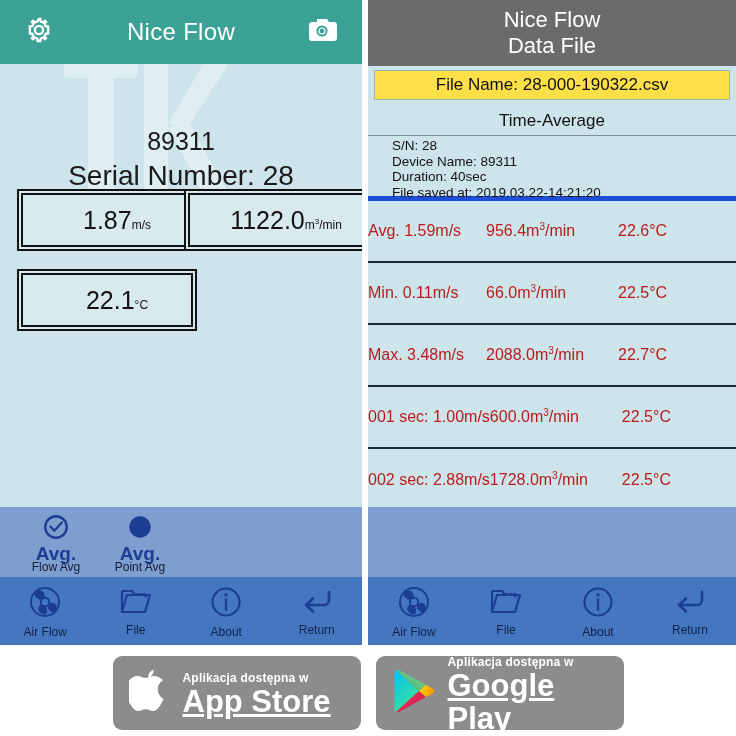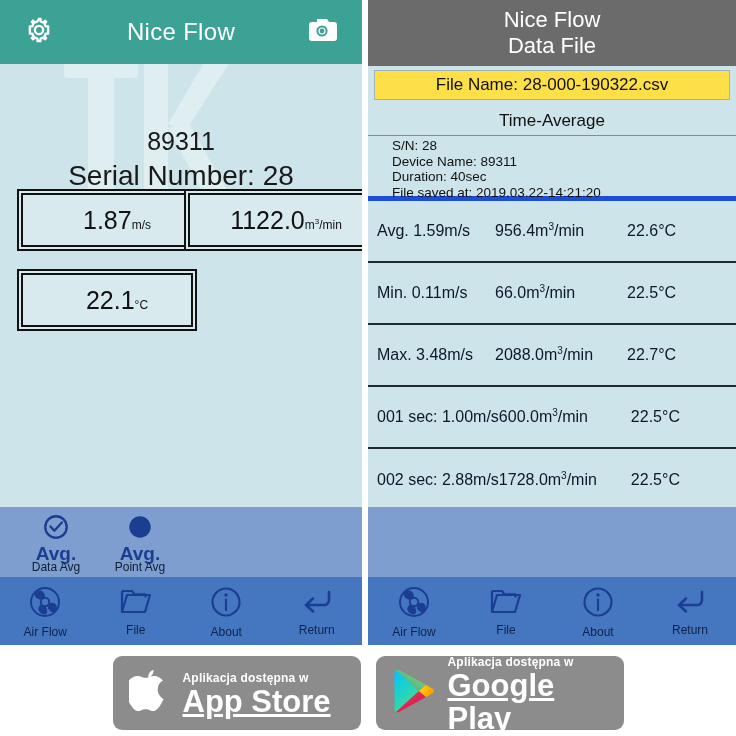--- a/index.html
+++ b/index.html
@@ -113,22 +113,21 @@
     padding:3px 0 0 24px;box-sizing:border-box;
     border-bottom:5px solid #1d4ed8;
   }
   .meta div{font-size:13.5px;color:#111;line-height:15.5px;}
 
   .drow{
     position:absolute;left:0;width:100%;height:62px;
     border-bottom:2px solid #1d2b2e;
     box-sizing:border-box;
     display:flex;align-items:center;
-    padding-left:9px;
-    font-size:16px;color:#0f172a;
+    font-size:16px;color:#b91c1c;
   }
   .drow .c1{min-width:118px;}
   .drow .c2{min-width:132px;}
   .drow .c3{}
   .drow sup{font-size:10px;}
 
   
   .badges{
     position:absolute;left:0;top:650px;width:736px;height:86px;
     display:flex;align-items:center;justify-content:center;gap:15px;
@@ -197,21 +196,21 @@
 
     <div class="avgbar">
       <div class="avgitem" id="avg-time">
         <span>
           <svg width="28" height="28" viewBox="0 0 24 24" fill="none" stroke="#1b3e93" stroke-width="2">
             <circle cx="12" cy="12" r="9.2"></circle>
             <path d="M7.2 11.6 L10.6 15.2 L17 8.2" stroke-linecap="round" stroke-linejoin="round"></path>
           </svg>
         </span>
         <div class="big">Avg.</div>
-        <div class="sub">Data Avg</div>
+        <div class="sub">Flow Avg</div>
       </div>
       <div class="avgitem" id="avg-point">
         <span>
           <svg width="28" height="28" viewBox="0 0 24 24">
               <circle cx="12" cy="12" r="9.2" fill="#1b3e93"></circle>
             </svg>
         </span>
         <div class="big">Avg.</div>
         <div class="sub">Point Avg</div>
       </div>

